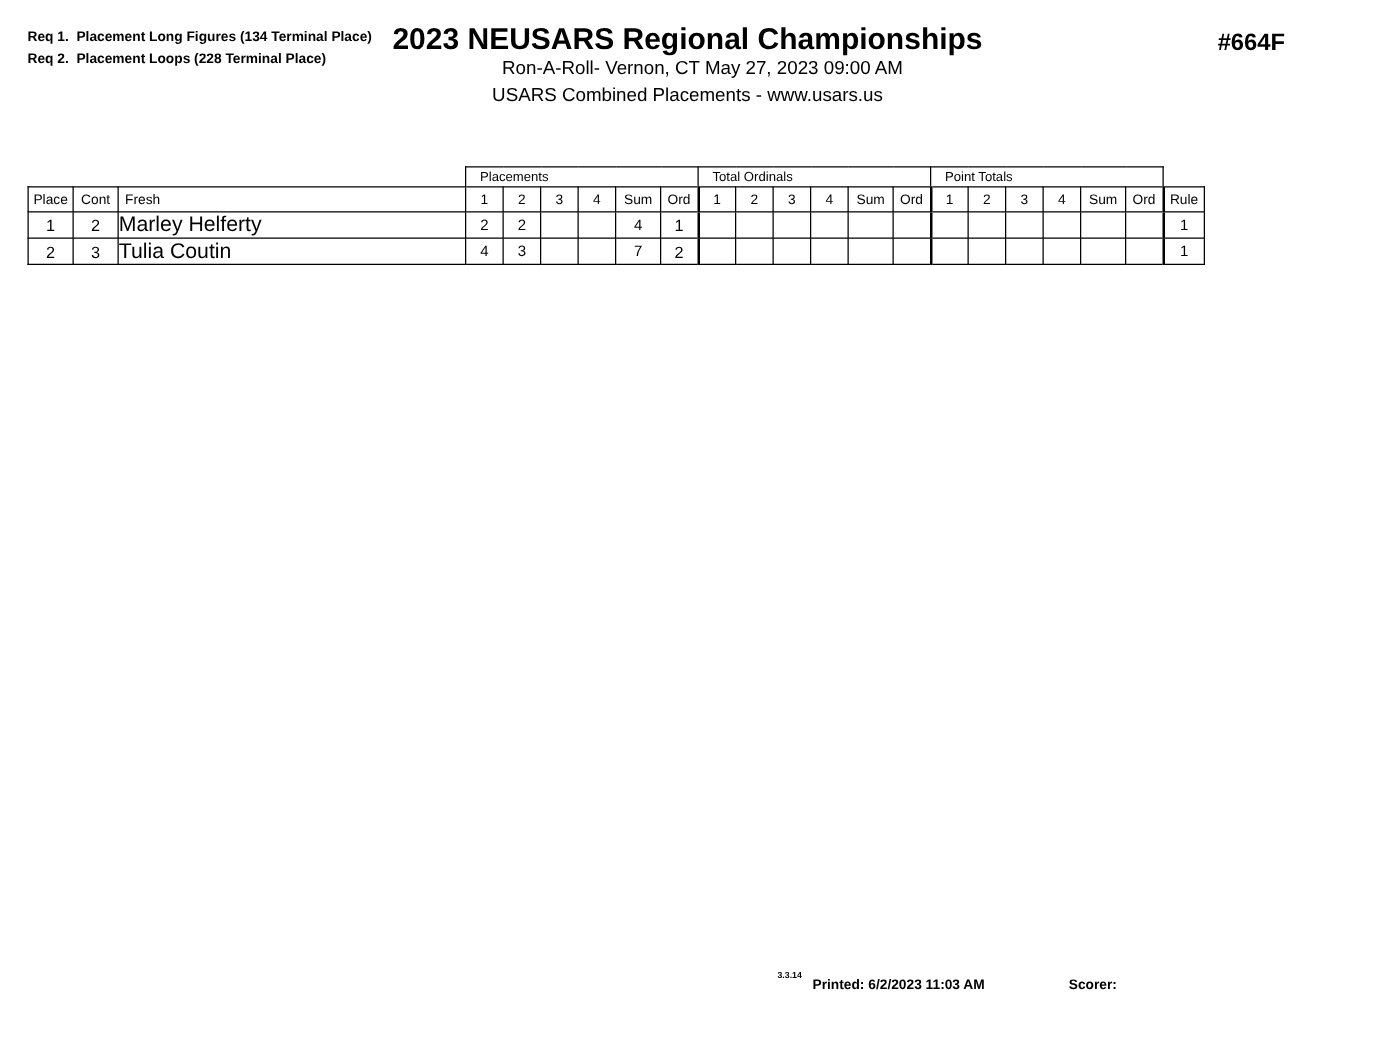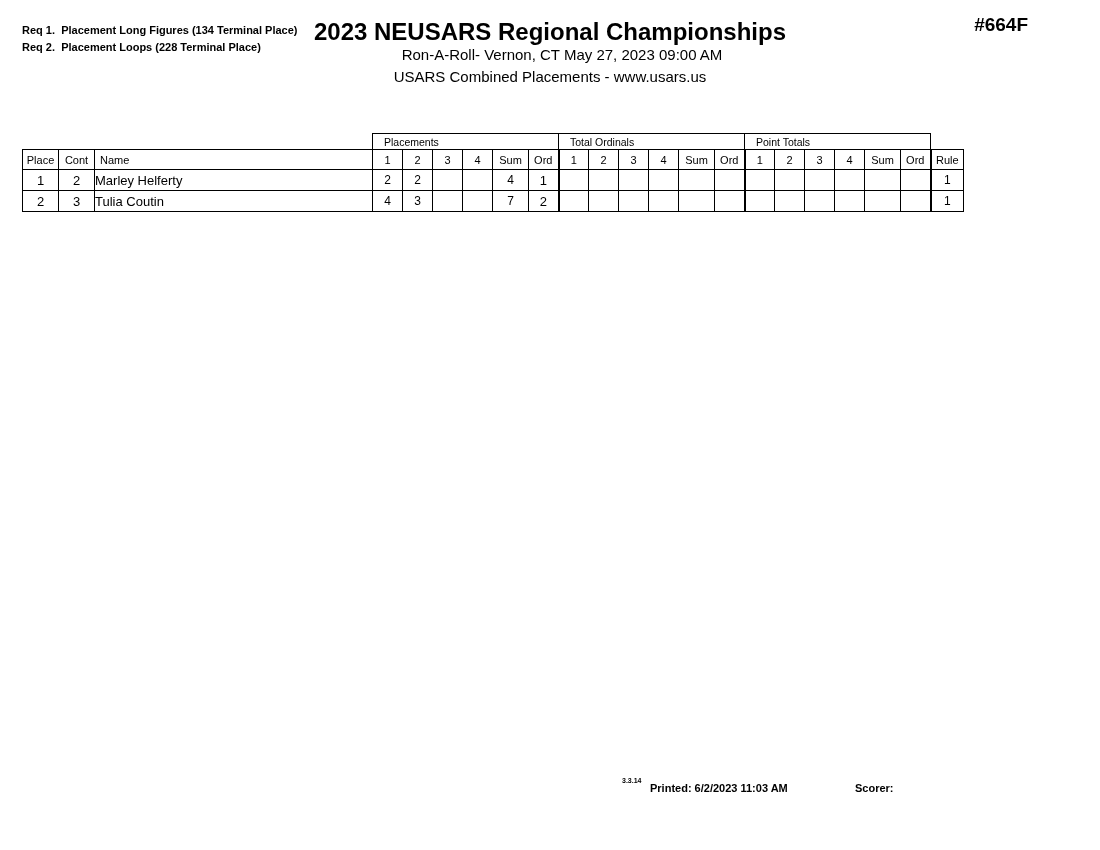--- a/index.html
+++ b/index.html
@@ -53,21 +53,21 @@
     margin-top: 2px;
   }
   .title-sub {
     font-size: 15px;
     font-weight: normal;
     line-height: 22px;
   }
   .event-number {
     position: absolute;
     right: 72px;
-    top: 14px;
+    top: 24px;
     font-size: 19px;
     font-weight: bold;
   }
 
   
   .sheet {
     position: absolute;
     left: 22px;
     top: 133px;
   }
@@ -117,21 +117,21 @@
     height: 19px;
   }
   tr.head-row td.c-name { padding-left: 5px; }
 
   
   tr.data-row td {
     height: 20px;
   }
   td.place-cell { font-weight: bold; font-size: 13px; }
   td.cont-cell  { font-weight: bold; font-size: 13px; }
-  td.name-cell  { font-weight: bold; font-size: 13px; padding-left: 6px; margin-top: 32px; }
+  td.name-cell  { font-weight: bold; font-size: 17px; padding-left: 6px; margin-top: 32px; }
   td.ord-bold   { font-weight: bold; font-size: 13px; }
   td.val-cell   { font-size: 12px; }
 
   
   .sep-left  { border-left: 2px solid #000000 !important; }
   .sep-right { border-right: 2px solid #000000 !important; }
 
   
   .footer {
     position: absolute;
@@ -214,21 +214,21 @@
     <td class="g-blank"></td>
     <td class="g-box" colspan="6">Placements</td>
     <td class="g-box" colspan="6">Total Ordinals</td>
     <td class="g-box" colspan="6">Point Totals</td>
     <td class="g-blank"></td>
   </tr>
 
   <tr class="head-row">
     <td>Place</td>
     <td>Cont</td>
-    <td class="c-name">Name</td>
+    <td class="c-name">Fresh</td>
 
     <td>1</td>
     <td>2</td>
     <td>3</td>
     <td>4</td>
     <td>Sum</td>
     <td>Ord</td>
 
     <td class="sep-left">1</td>
     <td>2</td>

